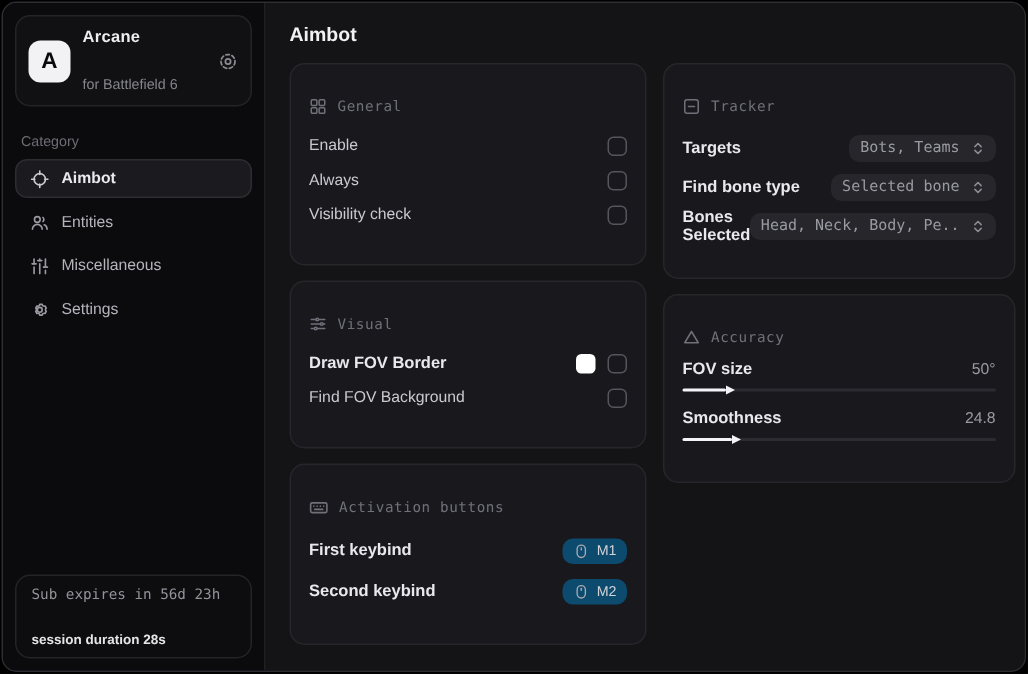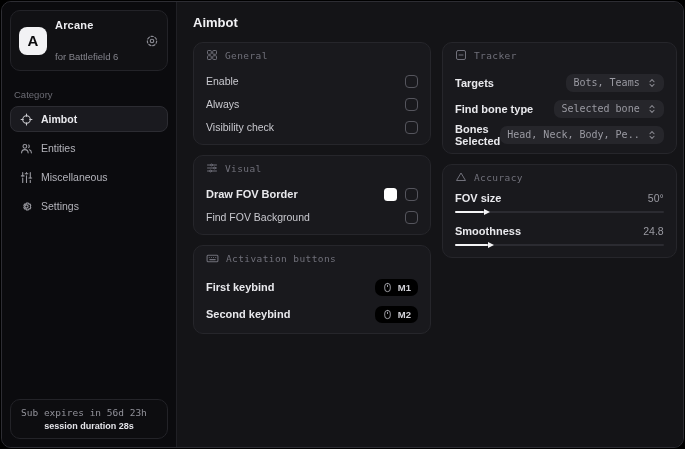--- a/index.html
+++ b/index.html
@@ -22,46 +22,46 @@
   .cat-label { margin:10px 12px 6px; font-size:9.5px; color:#6c6c74; }
   .nav { padding:0 8px; }
   .nav-item { height:26px; display:flex; align-items:center; gap:8px; padding:0 9px;
     border-radius:8px; border:1px solid transparent; color:#b4b4bb; font-size:10.5px;
     margin-bottom:3px; cursor:default; }
   .nav-item.selected { background:#1a1a1f; border-color:#2c2c32; color:#eaeaee; font-weight:700; }
   .nav-item .nicon { display:flex; color:inherit; opacity:.85; }
   .footer-card { position:absolute; left:8px; right:8px; bottom:8px; border:1px solid #232328;
     border-radius:10px; background:#0d0d10; padding:7px 10px; }
   .footer-line1 { font-family:"DejaVu Sans Mono", monospace; font-size:9.5px; color:#92929a; }
-  .footer-line2 { font-size:9px; font-weight:700; color:#e4e4e9; margin-top:3px;text-align:center; }
+  .footer-line2 { font-size:9px; font-weight:700; color:#e4e4e9; margin-top:19px; }
 
   
   .main { flex:1; background:#141417; padding:13px 12px 12px 16px; }
   .page-title { font-size:13px; font-weight:700; color:#f1f1f4; margin-bottom:12px; }
   .cols { display:flex; gap:11px; align-items:flex-start; }
   .col-left { width:238px; flex:0 0 238px; display:flex; flex-direction:column; gap:10px; }
   .col-right { flex:1; display:flex; flex-direction:column; gap:10px; }
-  .panel { background:#19191d; border:1px solid #26262b; border-radius:10px; padding:6px 12px; }
+  .panel { background:#19191d; border:1px solid #26262b; border-radius:10px; padding:22px 12px; }
   .panel-head { display:flex; align-items:center; gap:7px; color:#70707a;
     font-family:"DejaVu Sans Mono", monospace; font-size:9.5px; letter-spacing:.4px;
     margin-bottom:9px; }
   .panel-head .picon { display:flex; color:#70707a; }
 
   .row { display:flex; align-items:center; justify-content:space-between; min-height:22px; }
   .row + .row { margin-top:1px; }
   .row-label { font-size:10.5px; color:#c9c9cf; }
   .row-label.strong { font-weight:700; color:#e9e9ed; font-size:11px; }
 
   .checkbox { width:13px; height:13px; border:1.5px solid #55555d; border-radius:4px;
     background:transparent; }
   .right-group { display:flex; align-items:center; gap:8px; }
   .swatch { width:13px; height:13px; border-radius:3.5px; }
 
-  .key-pill { display:flex; align-items:center; gap:5px; background:#000000; border-radius:7px;
-    padding:3px 7px; font-size:9.5px; font-weight:700; color:#d2d2d8; }
+  .key-pill { display:flex; align-items:center; gap:5px; background:#0c4a6e; border-radius:7px;
+    padding:3px 7px; font-size:9.5px; font-weight:400; color:#d2d2d8; }
   .key-pill .kicon { display:flex; color:#a8a8b0; }
 
   .dd-pill { display:flex; align-items:center; gap:7px; background:#26262b; border-radius:7px;
     padding:3.5px 7px; font-family:"DejaVu Sans Mono", monospace; font-size:10px; color:#9a9aa2;
     white-space:nowrap; }
   .dd-pill .dicon { display:flex; color:#8c8c94; }
   .tracker-row { min-height:25px; }
 
   .acc-block { margin-bottom:9px; }
   .acc-block:last-child { margin-bottom:2px; }

